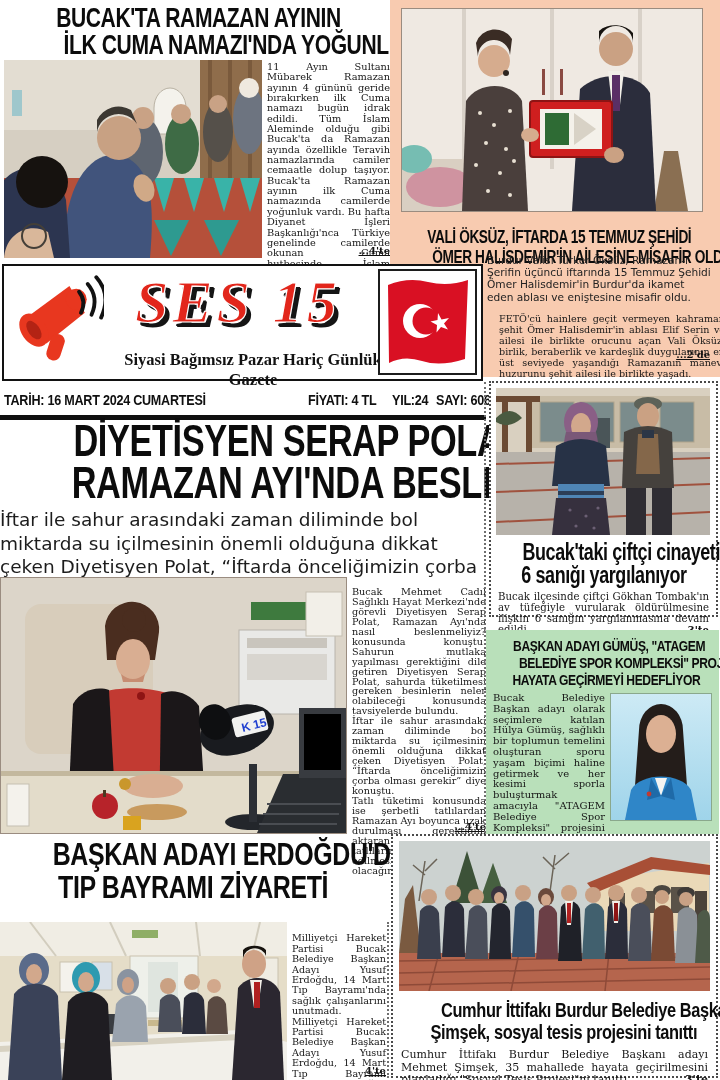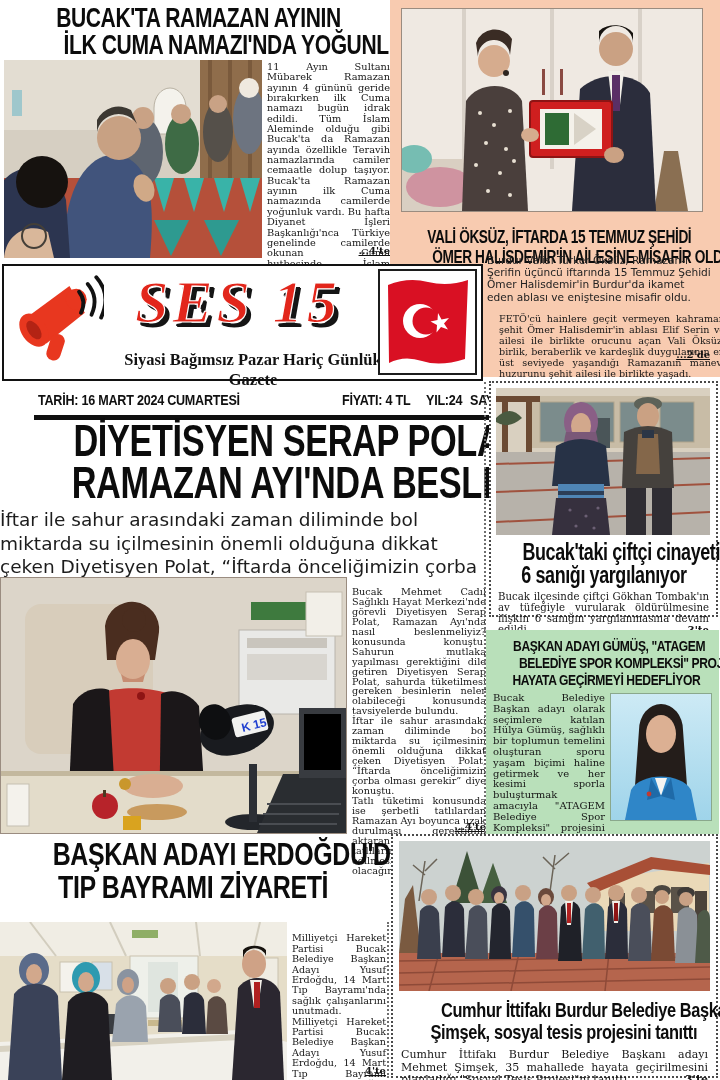--- a/index.html
+++ b/index.html
@@ -144,21 +144,21 @@
   <div class="abs" style="left:101px;top:84px;width:296px;text-align:center;font-family:'Liberation Serif',serif;font-weight:bold;font-size:16.5px;color:#121212;">Siyasi Bağımsız Pazar Hariç Günlük Gazete</div>
   <svg class="abs" style="left:374px;top:3px;" width="99" height="106" viewBox="0 0 99 106">
     <rect x="1" y="1" width="97" height="104" fill="#ffffff" stroke="#1c1c1c" stroke-width="2"></rect>
     <path d="M10 16 Q30 8 50 13 T90 11 L87 90 Q62 98 44 92 T11 94 Z" fill="#d91023"></path>
     <circle cx="42" cy="52" r="17" fill="#ffffff"></circle>
     <circle cx="48" cy="52" r="13.5" fill="#d91023"></circle>
     <path d="M60 44 l3.5 6.5 7.5 -1.5 -5 5.5 4 6 -7 -2.5 -4.5 5.5 0.5 -7.5 -6.5 -3.5 7 -1.5 z" fill="#ffffff"></path>
   </svg>
 </div>
 
-<div class="abs" style="left:0;top:382px;width:486px;height:33px;border-bottom:5px solid #101010;font-family:'Liberation Sans',sans-serif;font-weight:700;font-size:15px;color:#101010;margin-left:34px;">
+<div class="abs" style="left:0;top:382px;width:486px;height:33px;border-bottom:5px solid #101010;font-family:'Liberation Sans',sans-serif;font-weight:700;font-size:15px;color:#101010;">
   <span class="abs cxl" style="left:4px;top:9px;">TARİH: 16 MART  2024  CUMARTESİ</span>
   <span class="abs cxl" style="left:308px;top:9px;">FİYATI: 4 TL</span>
   <span class="abs cxl" style="left:392px;top:9px;">YIL:24</span>
   <span class="abs cxl" style="left:436px;top:9px;">SAYI: 6065</span>
 </div>
 
 <div class="abs" style="left:0;top:418px;width:486px;height:415px;">
   <div class="hl" style="font-size:44px;line-height:42px;padding-top:2px;letter-spacing:-1px;">
     <span class="cx">DİYETİSYEN  SERAP POLAT'TAN</span><br>
     <span class="cx">RAMAZAN AYI'NDA BESLENME</span>

